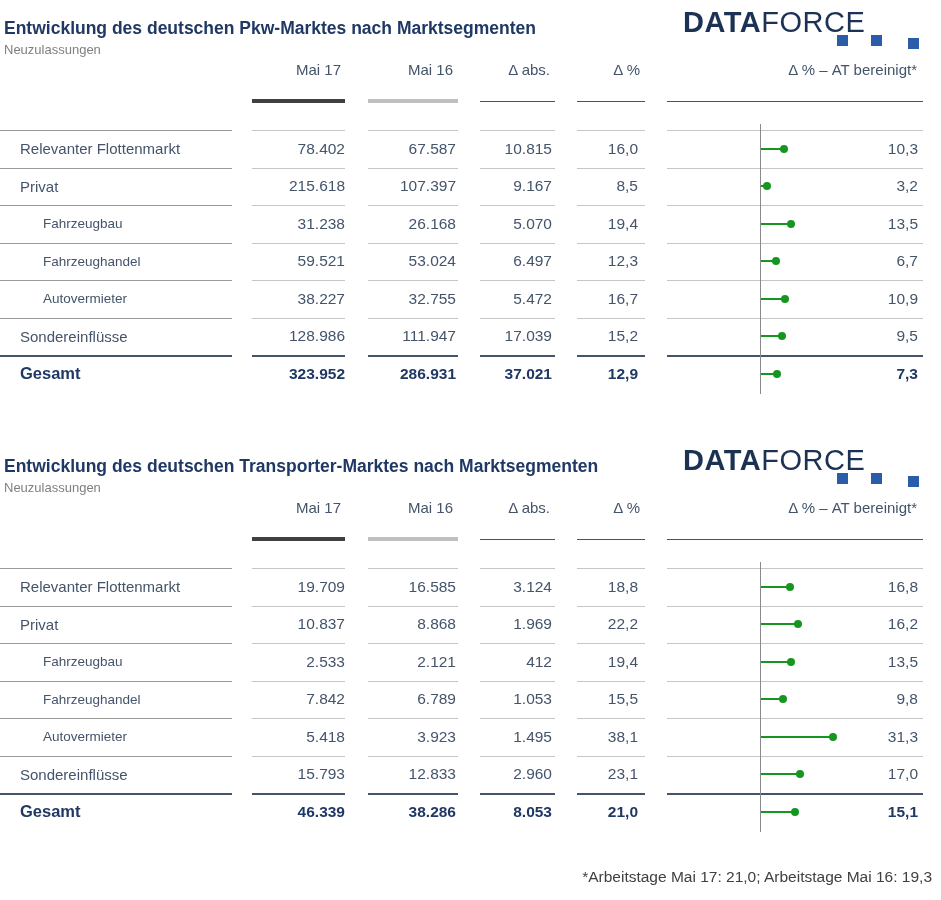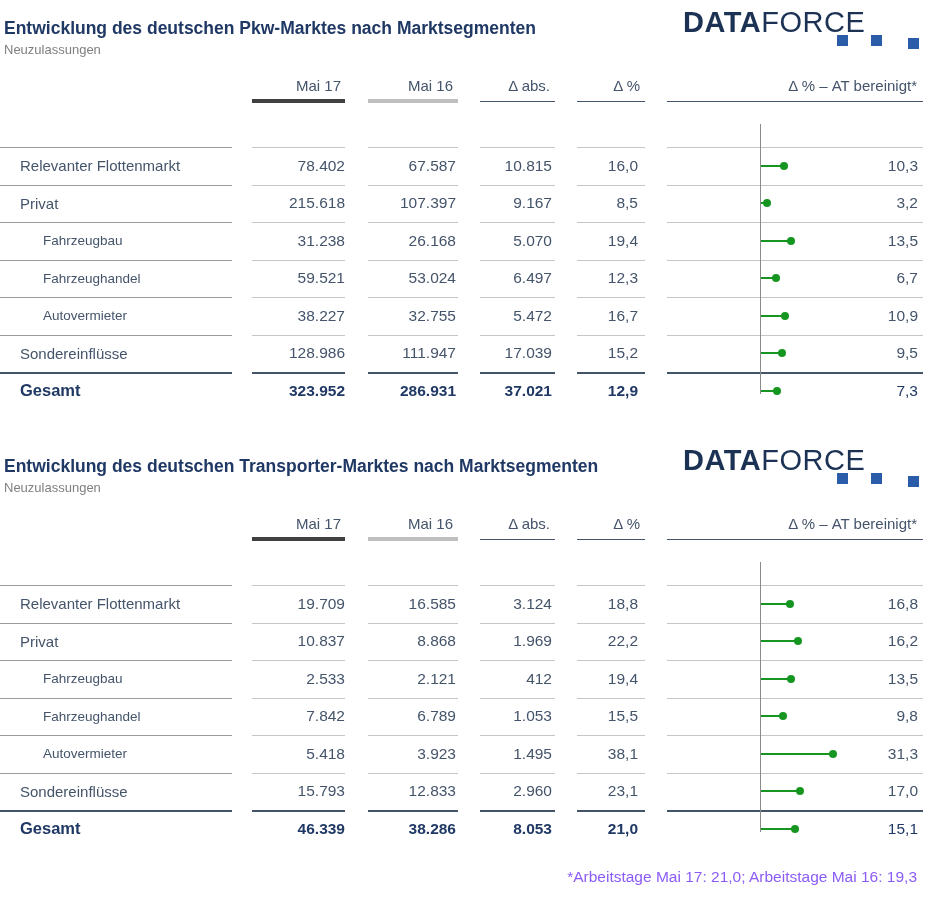--- a/index.html
+++ b/index.html
@@ -16,34 +16,34 @@
   
   .logo{position:absolute;left:683px;top:9px;width:250px;height:50px;}
   .logo-text{font-size:29px;line-height:27px;color:#1C3254;white-space:nowrap;letter-spacing:0.5px;}
   .logo-data{font-weight:800;}
   .logo-force{font-weight:400;}
   .sq{position:absolute;width:11px;height:11px;background:var(--sqblue);}
   .sq1{left:154px;top:26px;}
   .sq2{left:188px;top:26px;}
   .sq3{left:225px;top:29px;}
   
-  .hdr{position:absolute;top:76px;height:20px;line-height:20px;font-size:15px;color:var(--slate);text-align:right;white-space:nowrap;}
+  .hdr{position:absolute;top:60px;height:20px;line-height:20px;font-size:15px;color:var(--slate);text-align:right;white-space:nowrap;}
   .hdr1{left:240px;width:101px;}
   .hdr2{left:355px;width:98px;}
   .hdr3{left:471px;width:79px;}
   .hdr4{left:558px;width:82px;}
   .hdr5{left:667px;width:250px;}
   .ul{position:absolute;}
   .ul1{left:252px;top:99px;width:93px;height:4px;background:var(--bar17);}
   .ul2{left:368px;top:99px;width:90px;height:4px;background:var(--bar16);}
   .ul3{left:480px;top:101px;width:75px;height:1px;background:var(--slate);}
   .ul4{left:577px;top:101px;width:68px;height:1px;background:var(--slate);}
   .ul5{left:667px;top:101px;width:256px;height:1px;background:var(--slate);}
   
-  .rows{position:absolute;left:0;top:147px;width:832px;}
+  .rows{position:absolute;left:0;top:130px;width:832px;}
   .row{position:relative;width:941px;height:37.5px;}
   .sep{position:absolute;top:0;height:1px;background:var(--sep-light);}
   .sep-label{left:0;width:232px;background:var(--sep-label);}
   .sep-c1{left:252px;width:93px;}
   .sep-c2{left:368px;width:90px;}
   .sep-c3{left:480px;width:75px;}
   .sep-c4{left:577px;width:68px;}
   .sep-chart{left:667px;width:256px;}
   .row.dark .sep{height:2px;background:var(--slate);}
   .cell{position:absolute;top:0;height:100%;display:flex;align-items:center;justify-content:flex-end;font-size:15.5px;color:var(--slate);white-space:nowrap;}
@@ -53,24 +53,24 @@
   .cell.c1{left:240px;width:105px;}
   .cell.c2{left:353px;width:103px;}
   .cell.c3{left:469px;width:83px;}
   .cell.c4{left:556px;width:82px;}
   .row.dark .cell{font-weight:bold;color:var(--navy);}
   
   .chart{position:absolute;left:667px;top:0;width:256px;height:100%;}
   .gline{position:absolute;left:93px;top:50%;height:2px;margin-top:-1px;background:var(--green);}
   .gdot{position:absolute;top:50%;width:8px;height:8px;margin-top:-4px;border-radius:50%;background:var(--green);}
   .gval{position:absolute;right:5px;top:0;height:100%;display:flex;align-items:center;font-size:15.5px;color:var(--slate);}
-  .row.dark .gval{font-weight:normal;color:var(--navy);}
+  .row.dark .gval{font-weight:bold;color:var(--navy);}
   .axis{position:absolute;left:760px;top:124px;width:1px;height:270px;background:var(--axis);}
   
-  .footnote{position:absolute;top:868px;right:24px;font-size:15.5px;color:#8b5cf6;white-space:nowrap;}
+  .footnote{position:absolute;top:868px;right:9px;font-size:15.5px;color:#404040;white-space:nowrap;}
 </style>
 </head>
 <body>
 
 <div class="page" id="page">
   <section class="tbl" style="top: 0px;">
     <div class="title">Entwicklung des deutschen Pkw-Marktes nach Marktsegmenten</div>
     <div class="subtitle">Neuzulassungen</div>
     <div class="logo">
       <span class="logo-text"><span class="logo-data">DATA</span><span class="logo-force">FORCE</span></span>

